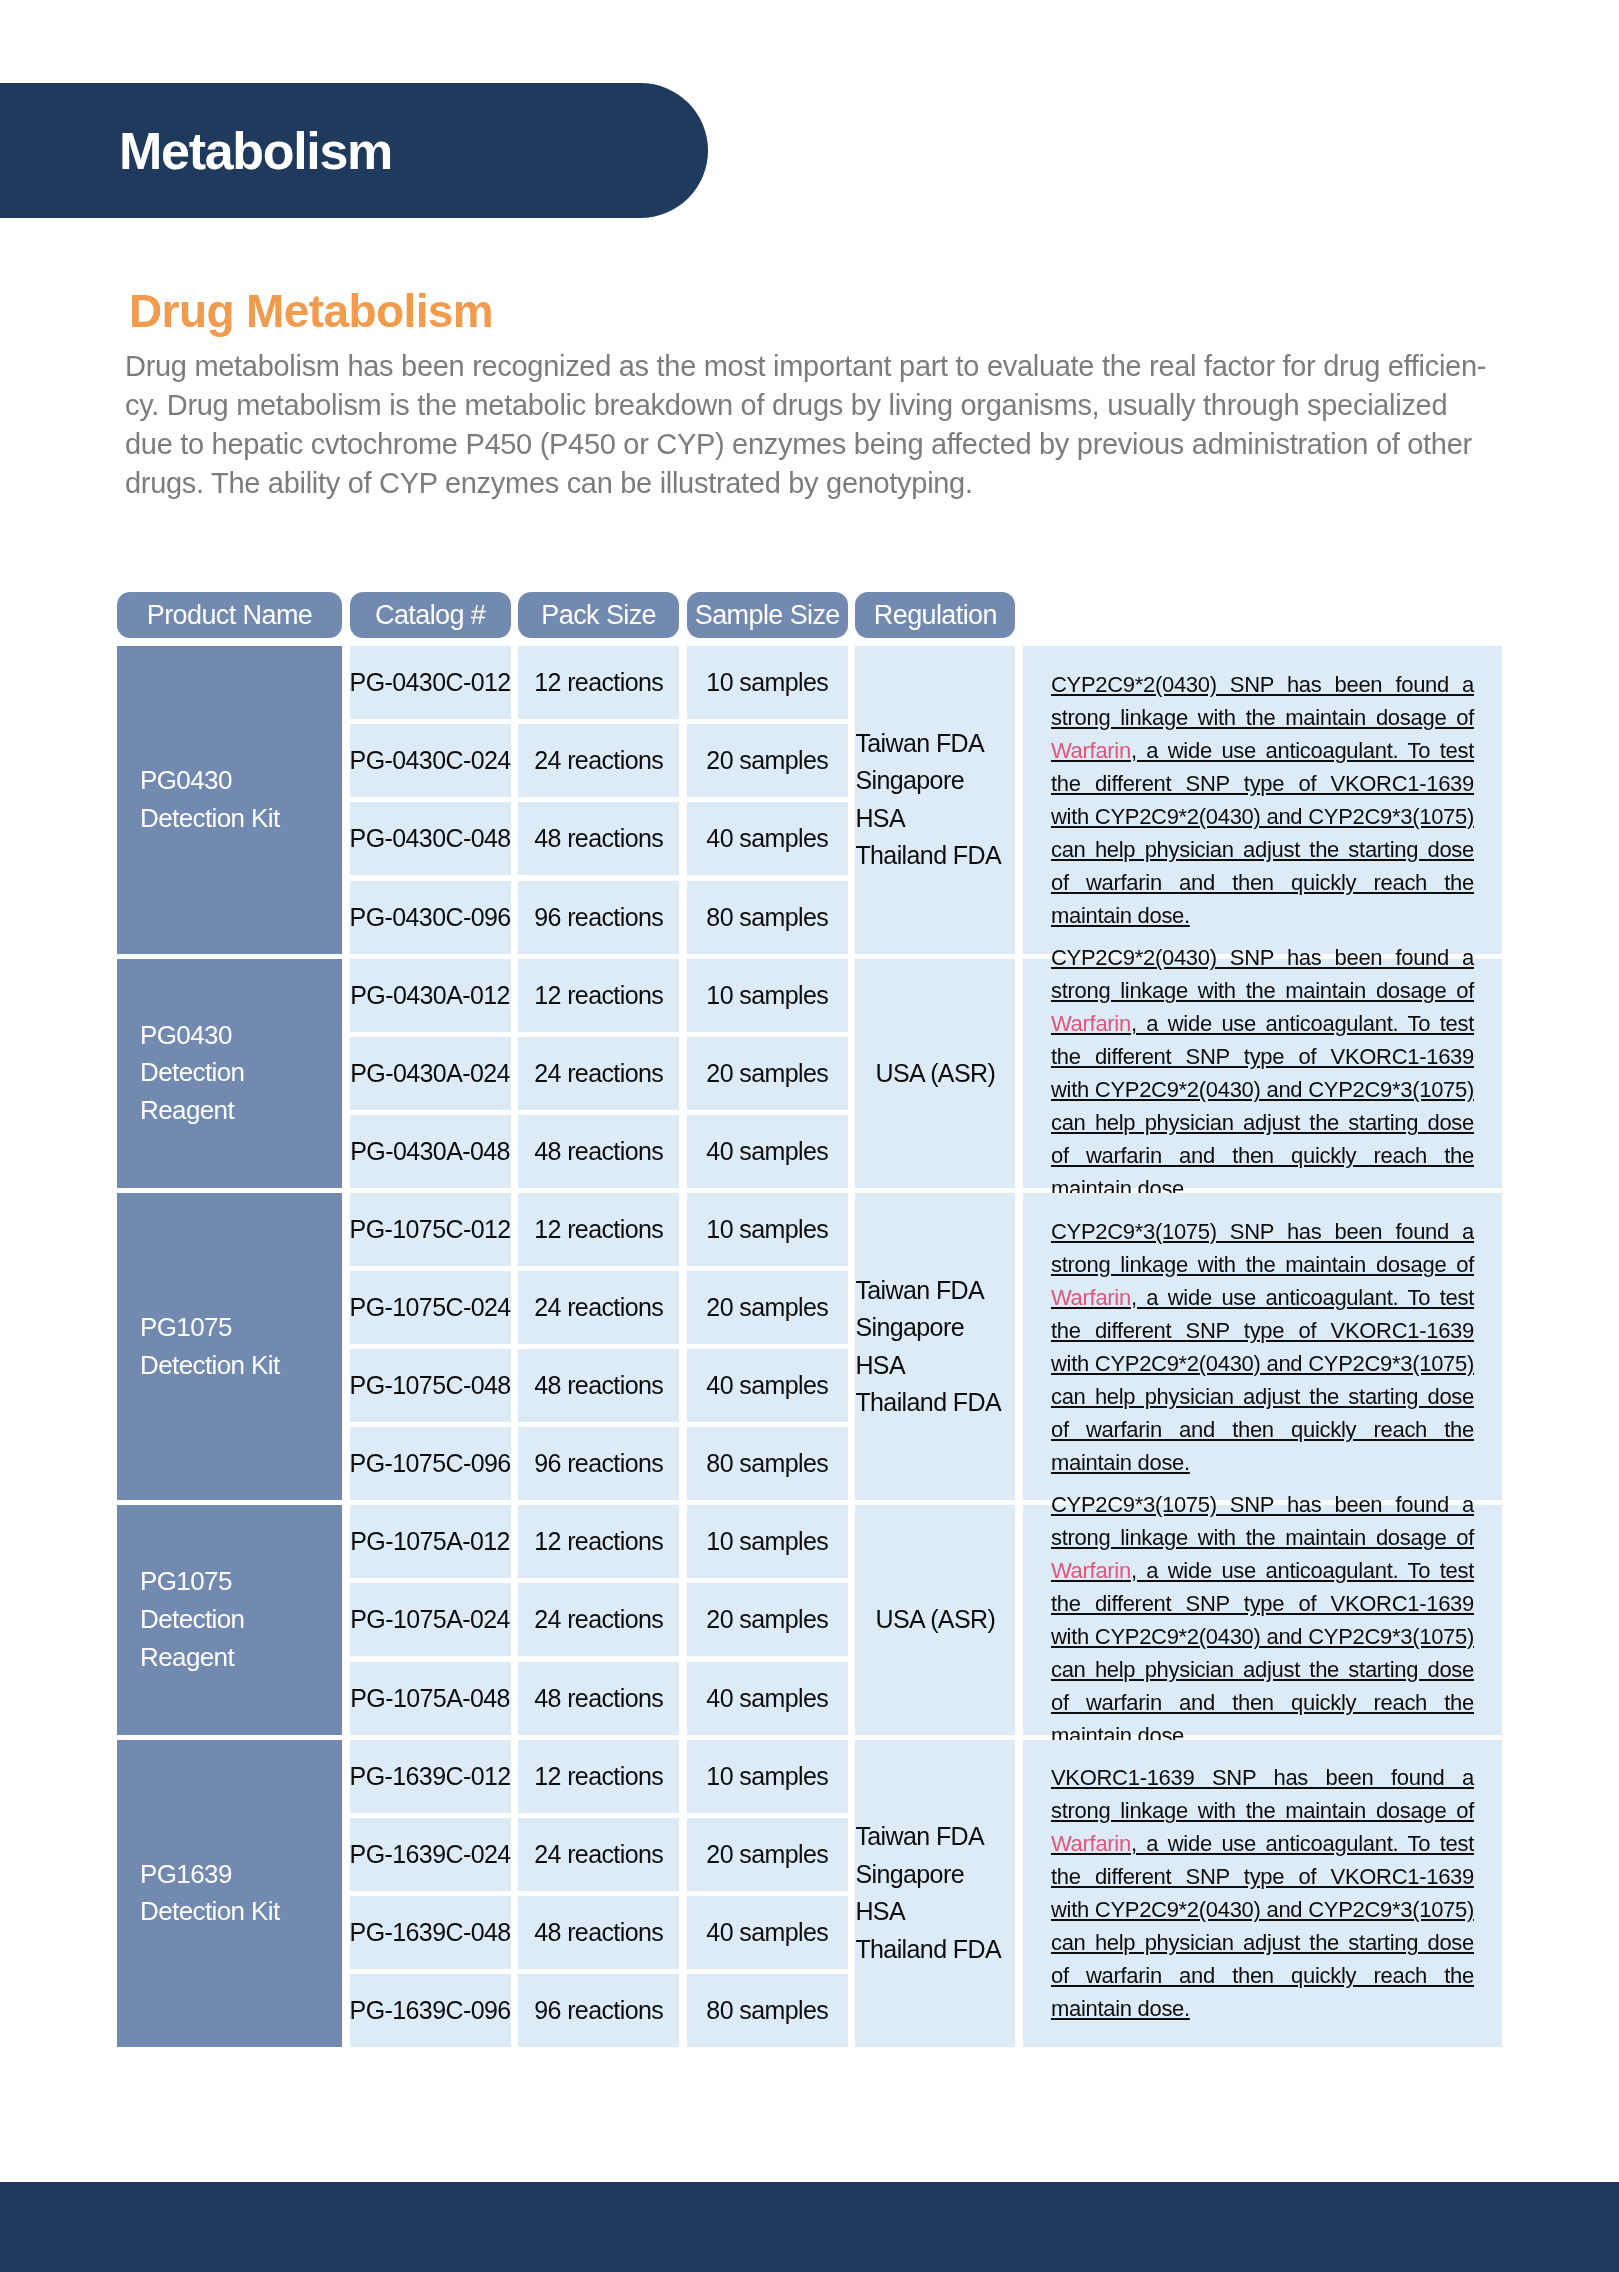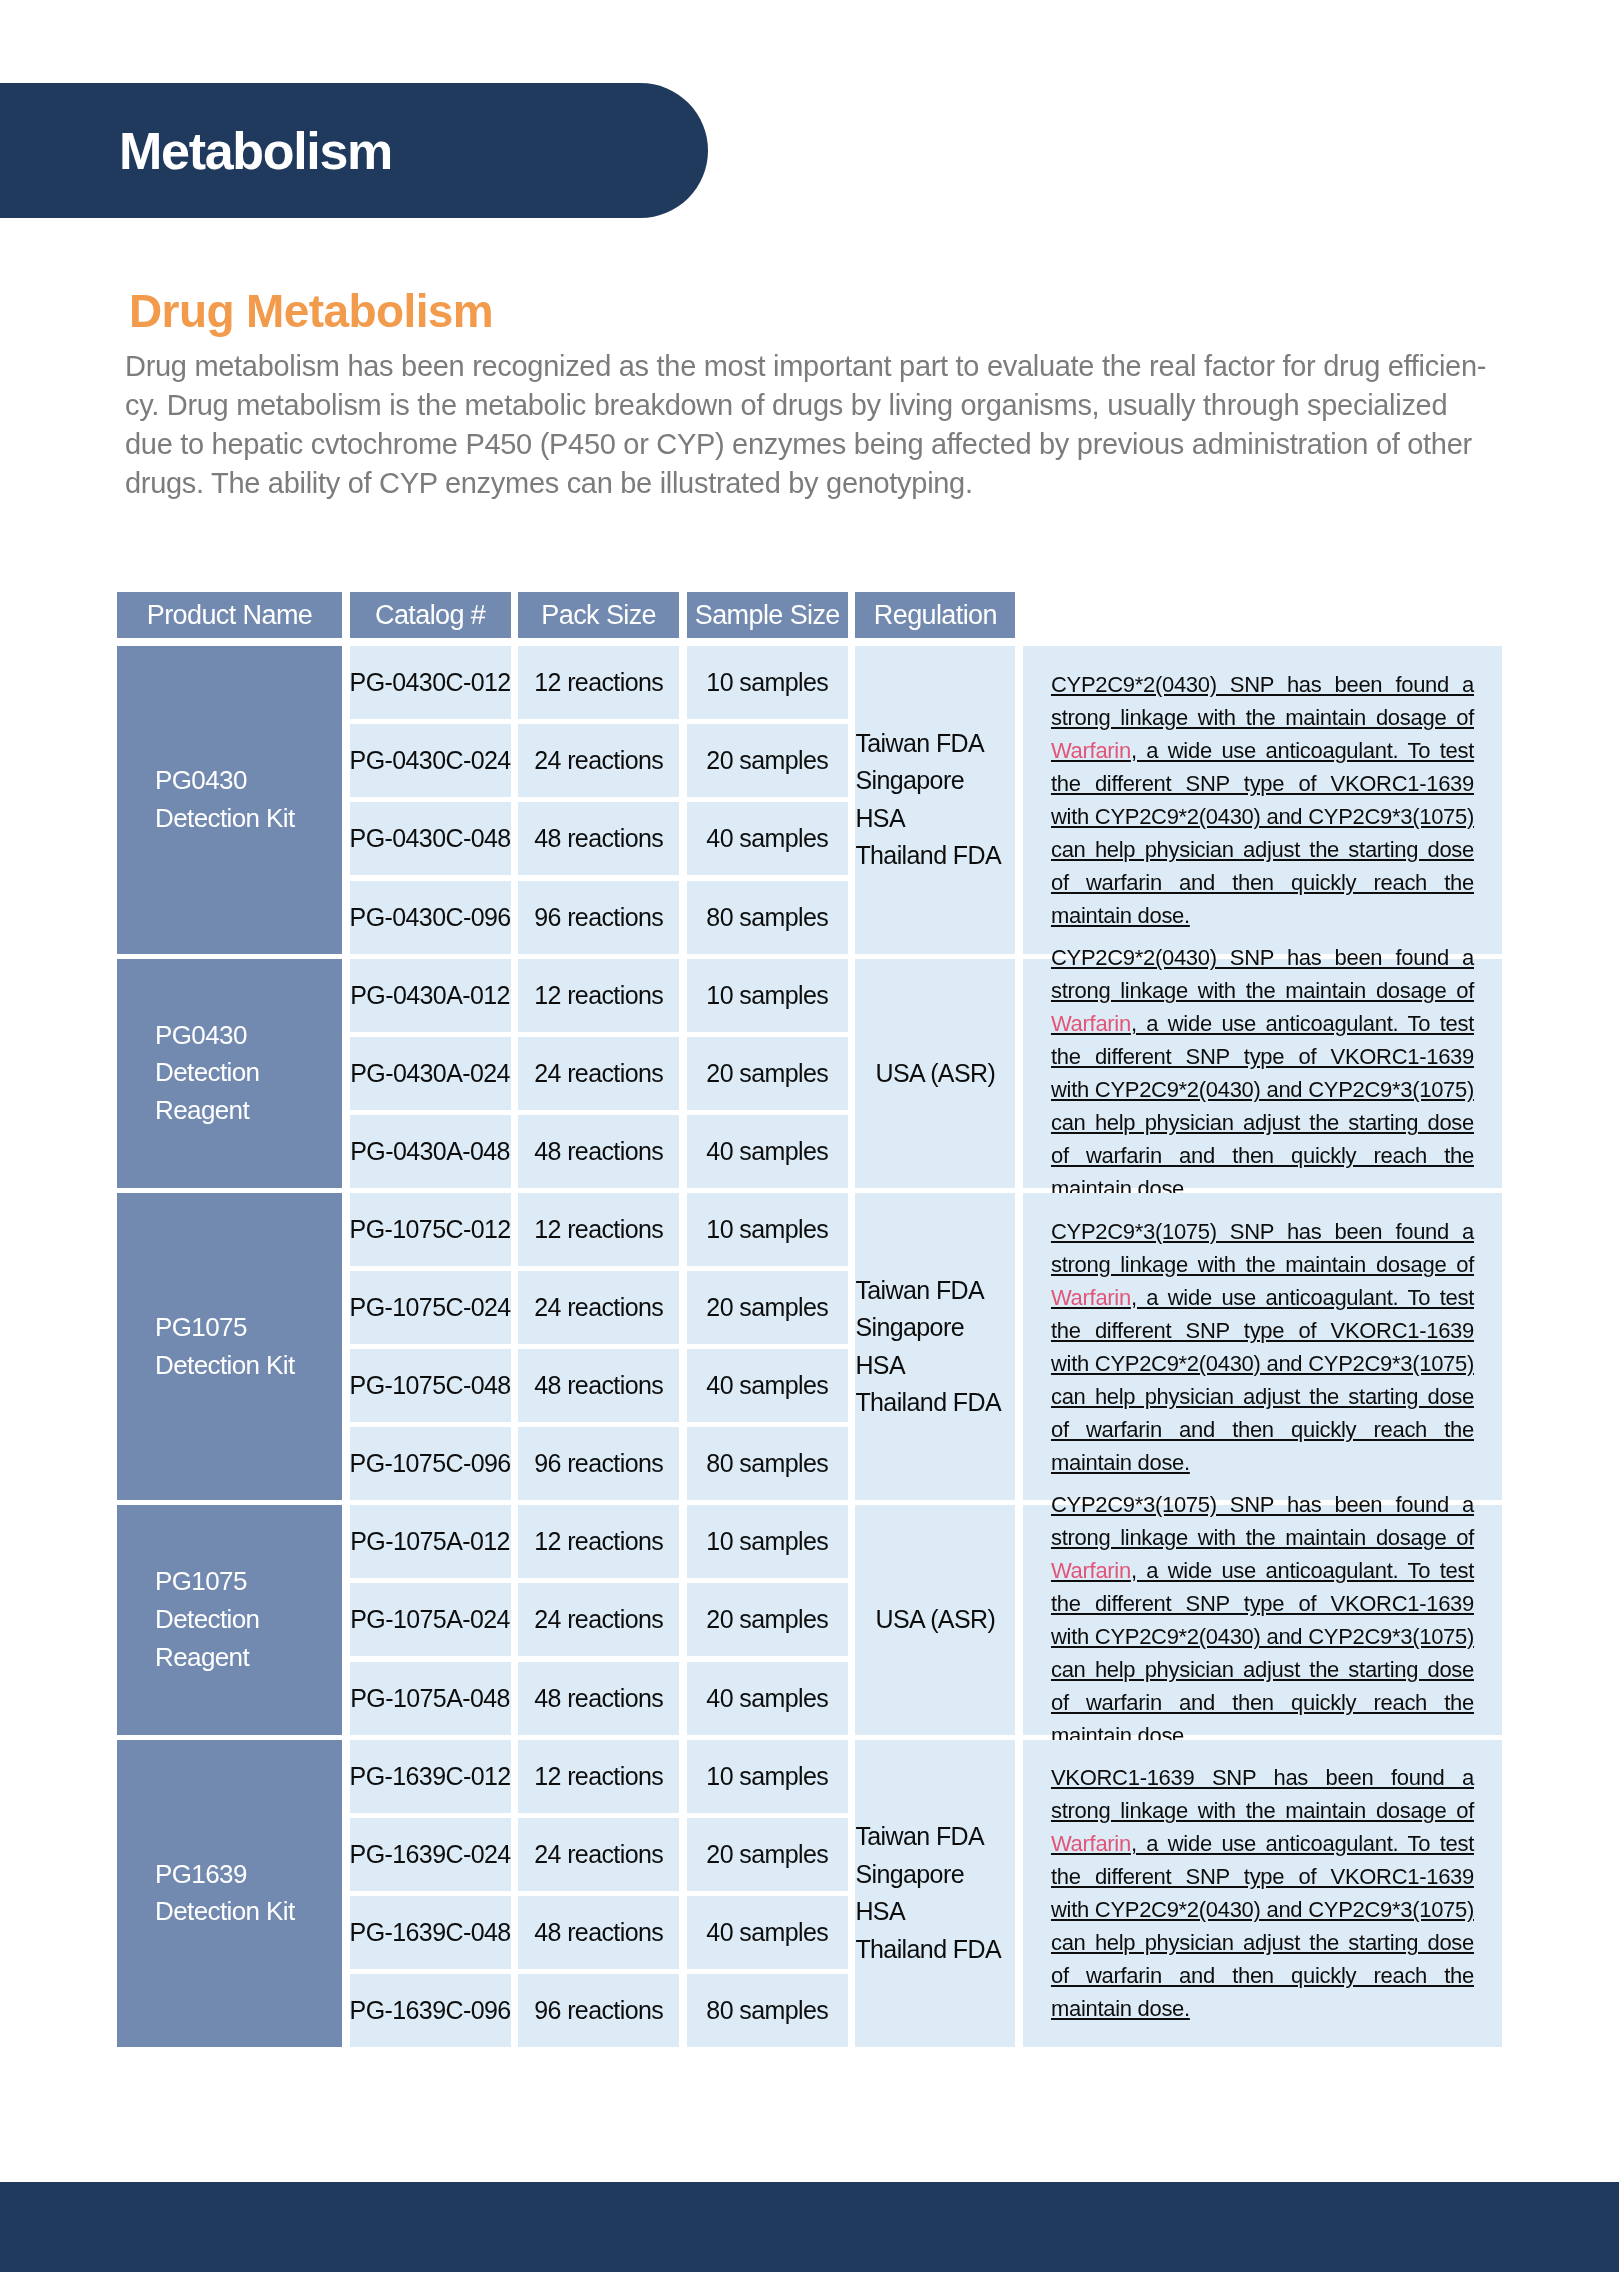--- a/index.html
+++ b/index.html
@@ -43,42 +43,42 @@
   
   .products-table{position:absolute;left:117px;top:592px;width:1385px;}
   .thead{
     display:grid;
     grid-template-columns:225px 161px 161px 161px 160px 1fr;
     column-gap:7.6px;height:46px;margin-bottom:8.3px;
   }
   .th{
     background:var(--slate);color:#ffffff;
     display:flex;align-items:center;justify-content:center;
-    font-size:27px;letter-spacing:-0.6px;
+    font-size:27px;letter-spacing:-0.6px;border-radius:13px;
   }
   .tgroup{
     display:grid;
     grid-template-columns:225px 161px 161px 161px 160px 1fr;
     column-gap:7.6px;row-gap:5.1px;margin-bottom:5.1px;
   }
   .rows-4{grid-template-rows:repeat(4,73px);}
   .rows-3{grid-template-rows:repeat(3,73px);}
   .cell{
     background:var(--light-blue);color:#0d0d0d;
     display:flex;align-items:center;justify-content:center;
     font-size:25px;letter-spacing:-0.6px;
   }
   .c2{grid-column:2;}
   .c3{grid-column:3;}
   .c4{grid-column:4;}
   .product-cell{
     grid-column:1;grid-row:1/-1;
     background:var(--slate);color:#ffffff;
     display:flex;flex-direction:column;justify-content:center;align-items:flex-start;
-    padding-left:38px;font-size:26px;line-height:1.45;letter-spacing:-0.6px;
+    padding-left:23px;font-size:26px;line-height:1.45;letter-spacing:-0.6px;
   }
   .reg-cell{
     grid-column:5;grid-row:1/-1;
     line-height:1.5;font-size:25px;
   }
   .desc-cell{
     grid-column:6;grid-row:1/-1;
     padding:0 28px;font-size:22px;letter-spacing:-0.3px;text-decoration:underline;
   }
   .desc-text{text-align:justify;line-height:33px;width:100%;}

